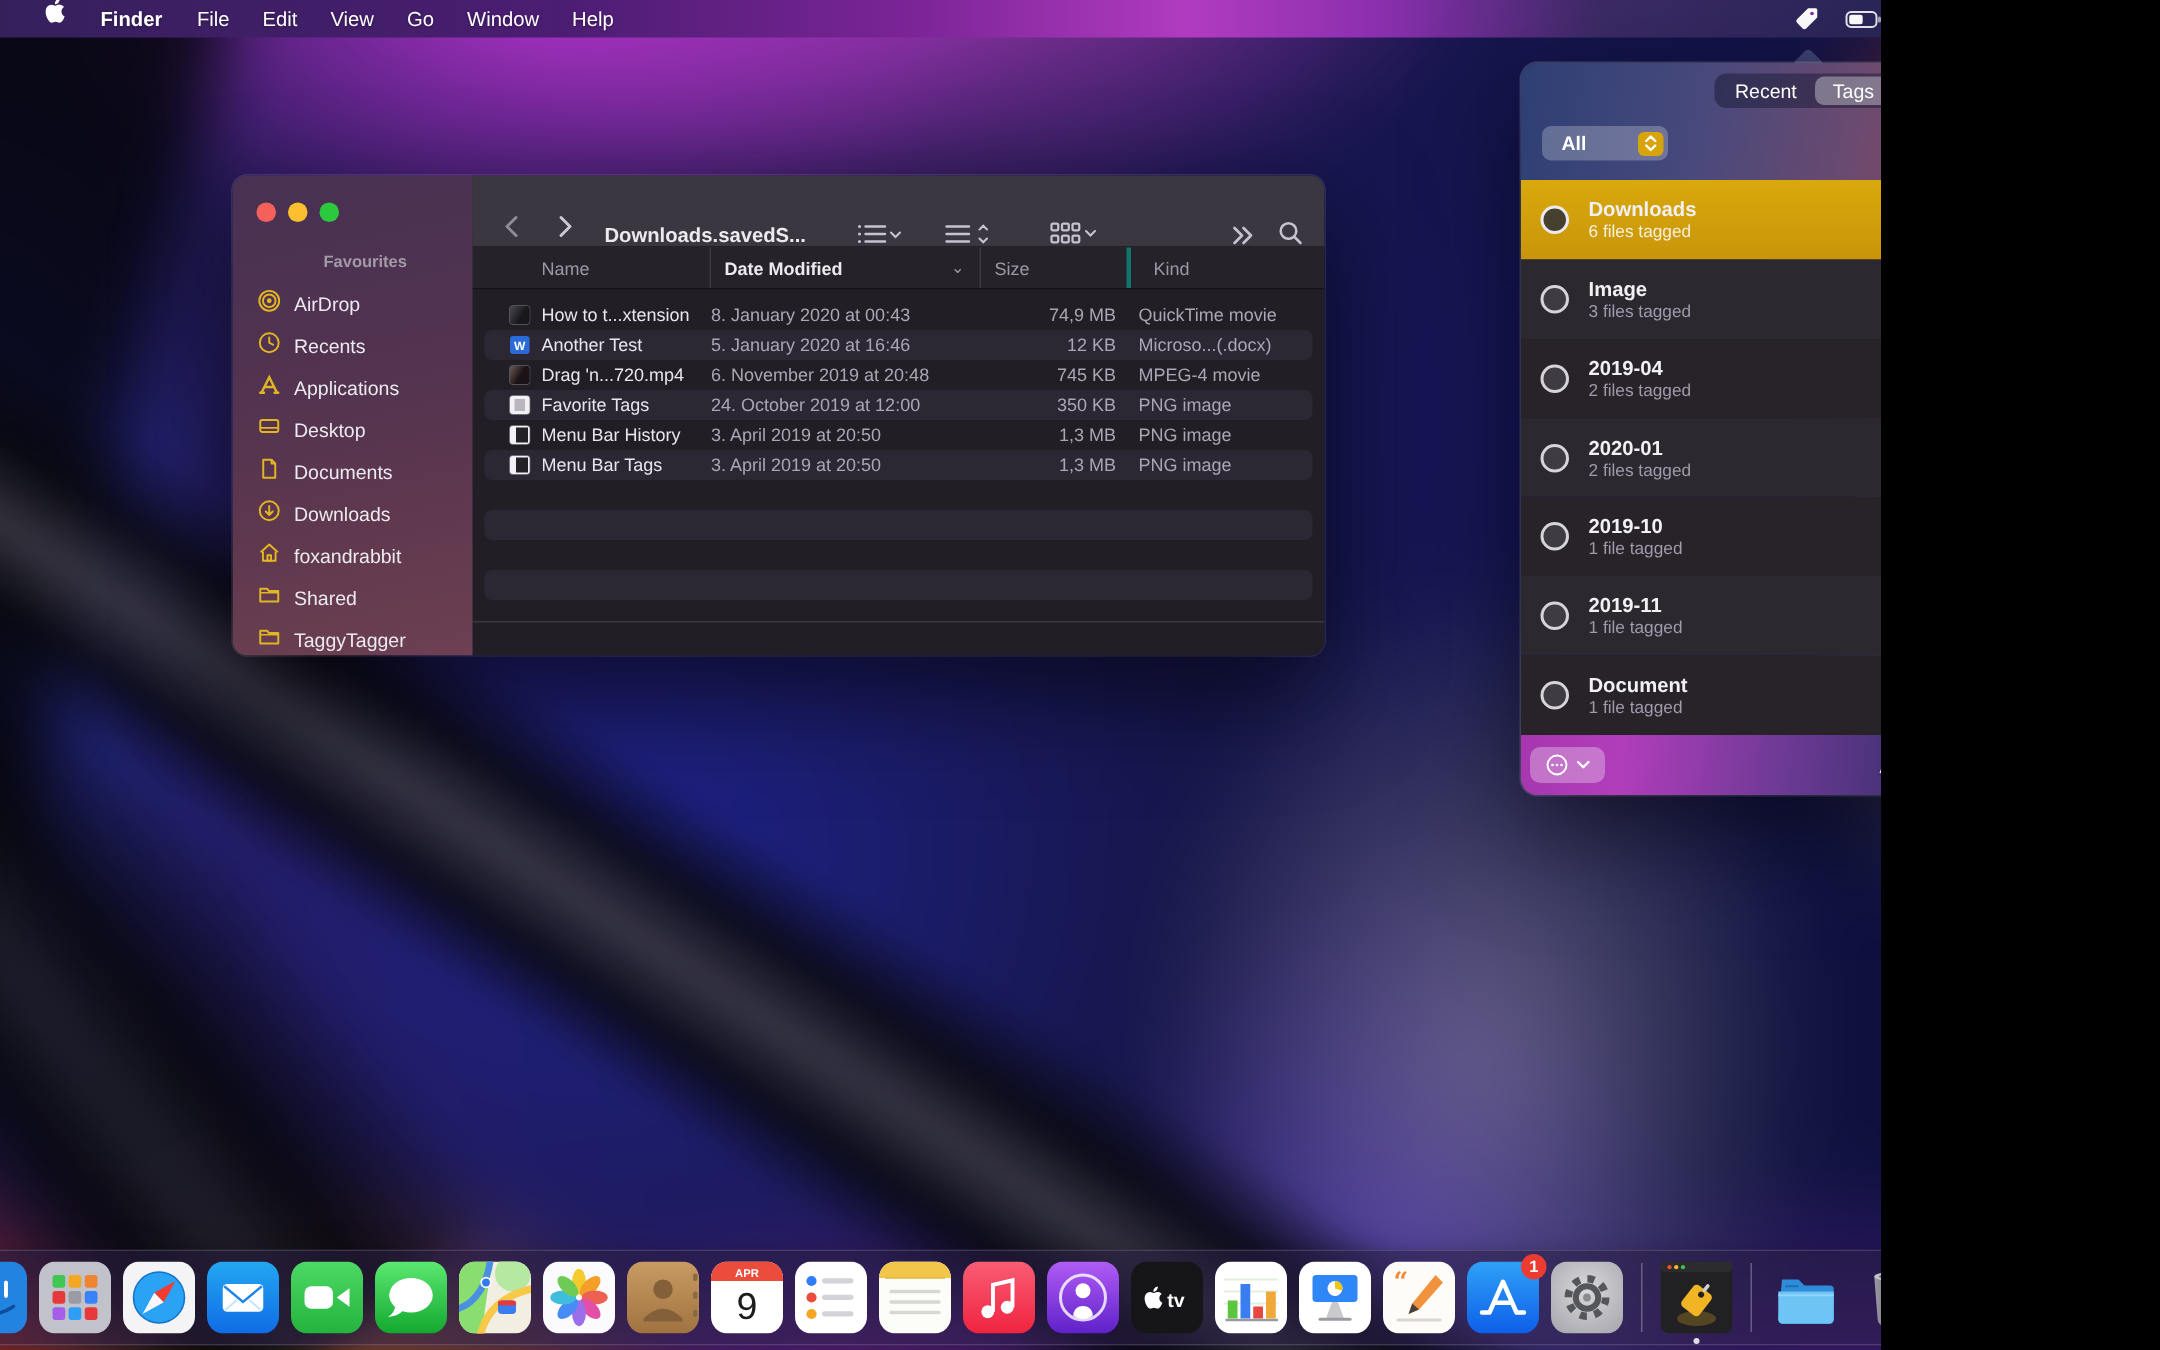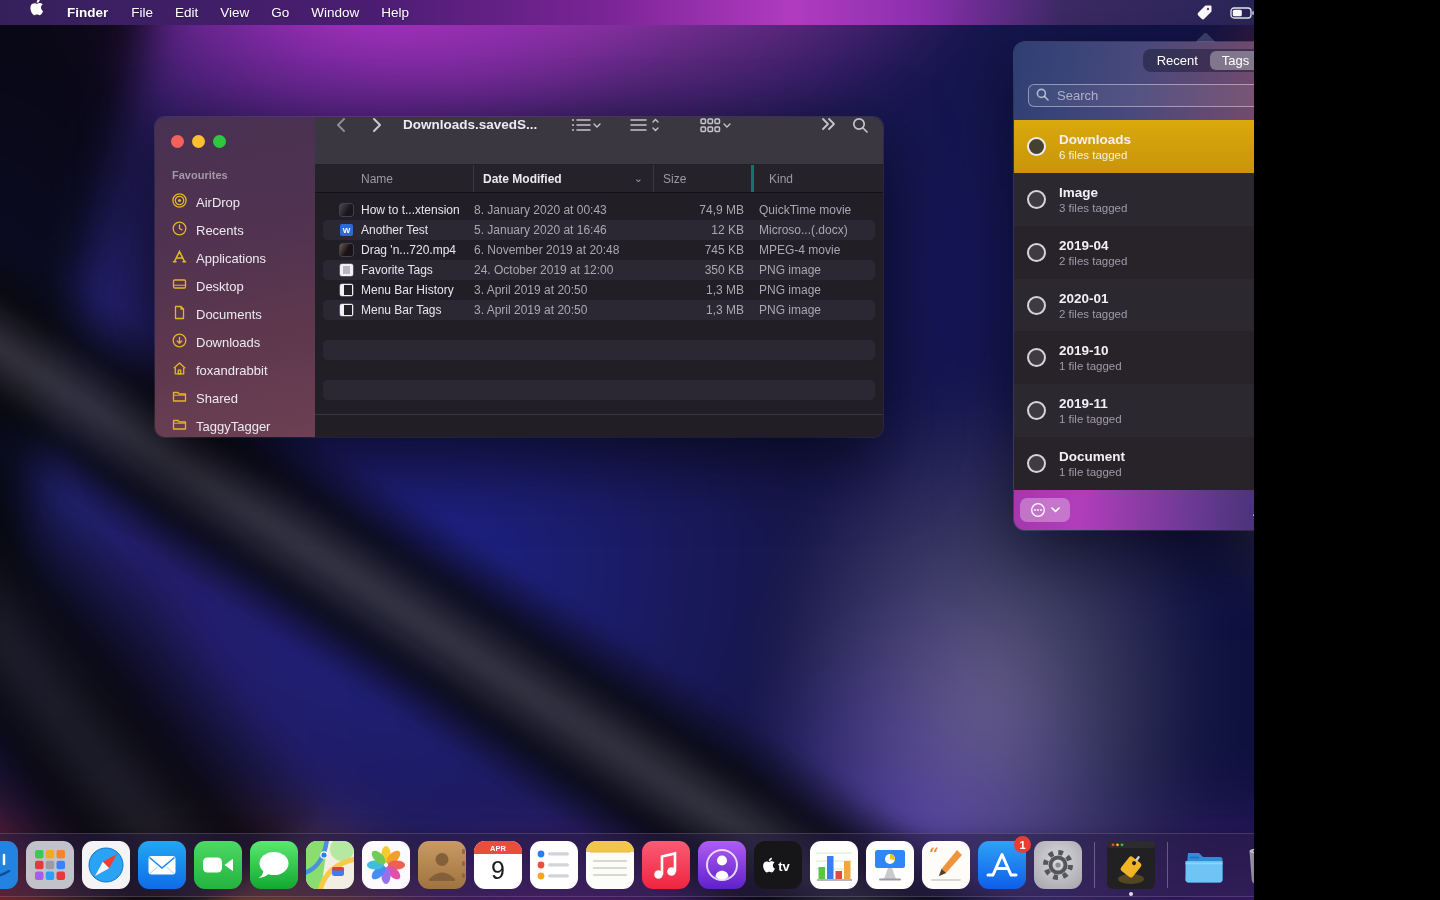--- a/index.html
+++ b/index.html
@@ -45,25 +45,25 @@
 
   
   .fwin{position:absolute;left:155px;top:117px;width:728px;height:320px;border-radius:10px;display:flex;overflow:hidden;
     box-shadow:0 25px 70px rgba(0,0,0,.6),0 0 0 1px rgba(255,255,255,.12);}
   .sidebar{width:160px;flex:none;position:relative;
     background:linear-gradient(168deg,#483152 0%,#523350 42%,#5f384e 70%,#6d4052 100%);}
   .tlights{position:absolute;left:16px;top:18px;display:flex;gap:8px;}
   .tl{width:13px;height:13px;border-radius:50%;}
   .tl-red{background:#f6605a;} .tl-yel{background:#fbbf2f;} .tl-grn{background:#2cc93f;}
   .sb-body{position:absolute;left:0;top:52px;right:0;}
-  .sb-title{font-size:11px;font-weight:700;color:#a39aa8;margin:0 0 7px 17px;}
+  .sb-title{font-size:11px;font-weight:700;color:#a39aa8;margin:0 0 7px 17px;text-align:center;}
   .sb-item{height:28px;display:flex;align-items:center;gap:9px;padding-left:17px;font-size:13px;color:#eceaf0;}
   .sb-item svg{flex:none;}
   .main{flex:1;display:flex;flex-direction:column;background:#211e26;min-width:0;}
-  .toolbar{height:48px;flex:none;background:#3a3740;display:flex;align-items:flex-start;padding:0 14px;border-bottom:1px solid #232128;}
+  .toolbar{height:48px;flex:none;background:#3a3740;display:flex;align-items:flex-end;padding:0 14px;border-bottom:1px solid #232128;}
   .nav-chev{width:24px;text-align:center;}
   .win-title{margin-left:14px;font-size:13.5px;font-weight:700;color:#eceaf0;}
   .tb-ico{display:flex;align-items:center;color:#c6c2cf;}
   .list-header{height:28px;flex:none;display:flex;align-items:flex-end;font-size:12px;color:#9c98a6;background:#262229;border-bottom:1px solid #141216;}
   .lh-cell{position:relative;height:100%;display:flex;align-items:center;}
   .lh-name{width:158px;padding-left:46px;}
   .lh-date{width:180px;padding-left:9px;font-weight:700;color:#eceaf0;border-left:1px solid #3b3842;justify-content:space-between;padding-right:10px;}
   .lh-date .sortchev{color:#9c98a6;font-weight:400;font-size:11px;}
   .lh-size{width:98px;padding-left:9px;border-left:1px solid #3b3842;}
   .lh-kind{flex:1;padding-left:15px;border-left:3px solid #0f766e;}
@@ -420,27 +420,20 @@
     <div class="panel-arrow"></div>
     <div class="panel-clip">
       <div class="p-header">
         <div class="tabs-row">
           <div class="tabbar">
             <span class="tab">Recent</span>
             <span class="tab active">Tags</span>
           </div>
         </div>
         <div class="search-row">
-          <div class="searchbox">
-            <span><svg width="13" height="13" viewBox="0 0 13 13" fill="none" stroke="rgba(255,255,255,.6)" stroke-width="1.6" stroke-linecap="round">
-                  <circle cx="5.4" cy="5.4" r="4"></circle>
-                  <path d="M8.4 8.4 L12 12"></path>
-                </svg></span>
-            <input type="text" placeholder="Search" style="">
-          </div>
           <div class="filter">
             <span>All</span>
             <span class="filter-chev">
               <svg width="9" height="11" viewBox="0 0 9 11" fill="none" stroke="#fff" stroke-width="1.6" stroke-linecap="round" stroke-linejoin="round">
                   <path d="M1.5 4 L4.5 1 L7.5 4"></path>
                   <path d="M1.5 7 L4.5 10 L7.5 7"></path>
                 </svg>
             </span>
           </div>
         </div>

